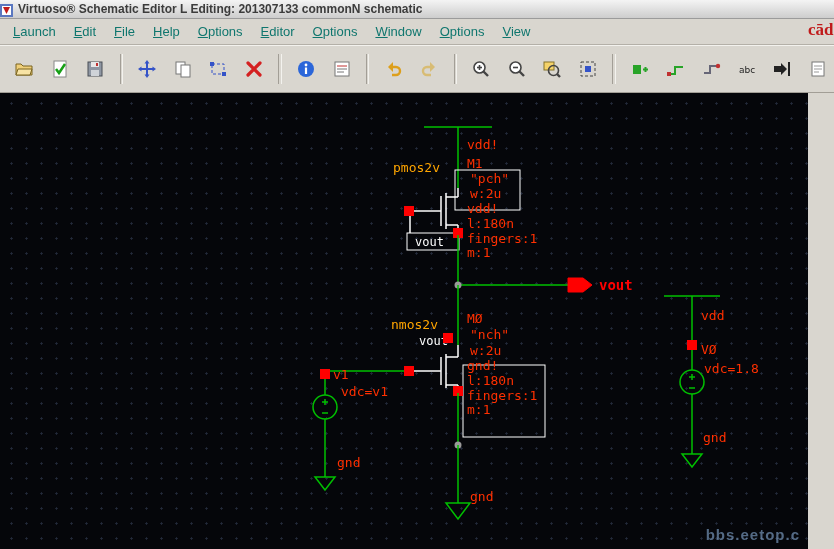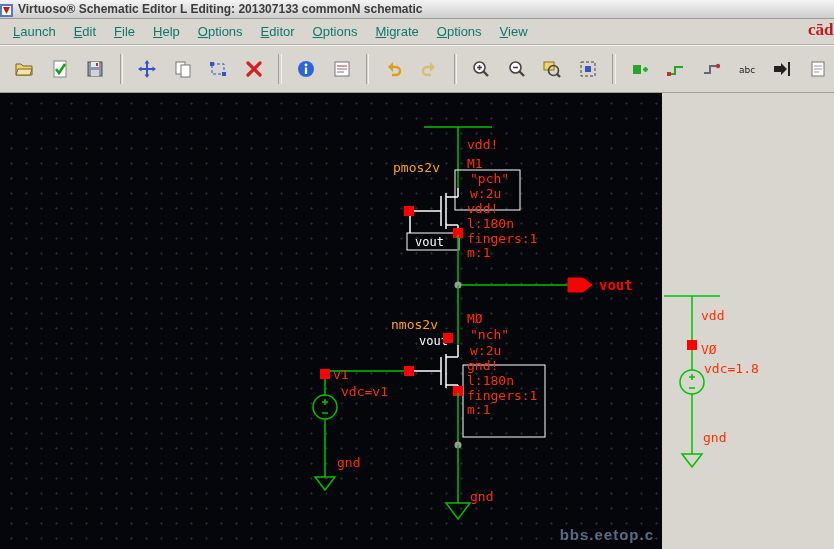--- a/index.html
+++ b/index.html
@@ -47,21 +47,21 @@
   .tb-btn{
     width:30px;height:30px;border:1px solid transparent;background:transparent;
     display:flex;align-items:center;justify-content:center;padding:0;margin:4px;
   }
   .tb-btn svg{display:block;}
   .tb-sep{width:2px;height:30px;margin:0 5px;
     border-left:1px solid #a29e96;border-right:1px solid #f3f2ee;}
 
   
   .canvas{
-    position:absolute;top:93px;left:0;width:662px;height:456px;
+    position:absolute;top:93px;left:0;width:808px;height:456px;
     background-color:#05060a;
     background-image:radial-gradient(circle, #232a3a 0.9px, transparent 1.4px);
     background-size:15px 15px;background-position:4px 3px;
   }
   .schem{position:absolute;top:0;left:0;}
   .schem .wire{stroke:#00c000;stroke-width:1.5;fill:none;}
   .schem .sym{stroke:#ffffff;stroke-width:1.5;fill:none;}
   .schem .selbox{stroke:#ffffff;stroke-width:1;fill:none;}
   .schem .handle{fill:#ff0000;}
   .schem .dot{fill:#9a9a9a;}
@@ -94,21 +94,21 @@
   </div>
 
   <div class="menubar">
     <span class="menu-item">Launch</span>
     <span class="menu-item">Edit</span>
     <span class="menu-item">File</span>
     <span class="menu-item">Help</span>
     <span class="menu-item">Options</span>
     <span class="menu-item">Editor</span>
     <span class="menu-item">Options</span>
-    <span class="menu-item">Migrate</span>
+    <span class="menu-item">Window</span>
     <span class="menu-item">Options</span>
     <span class="menu-item">View</span>
     <span class="brand">cādence</span>
   </div>
 
   <div class="toolbar">
     <button class="tb-btn">
       <svg width="20" height="20">
         <path d="M2 5h5l2 2h9v9H2z" fill="#efcf7a" stroke="#7a6420"></path>
         <path d="M4 10h14l-2 6H2z" fill="#f7e3a4" stroke="#7a6420"></path>

